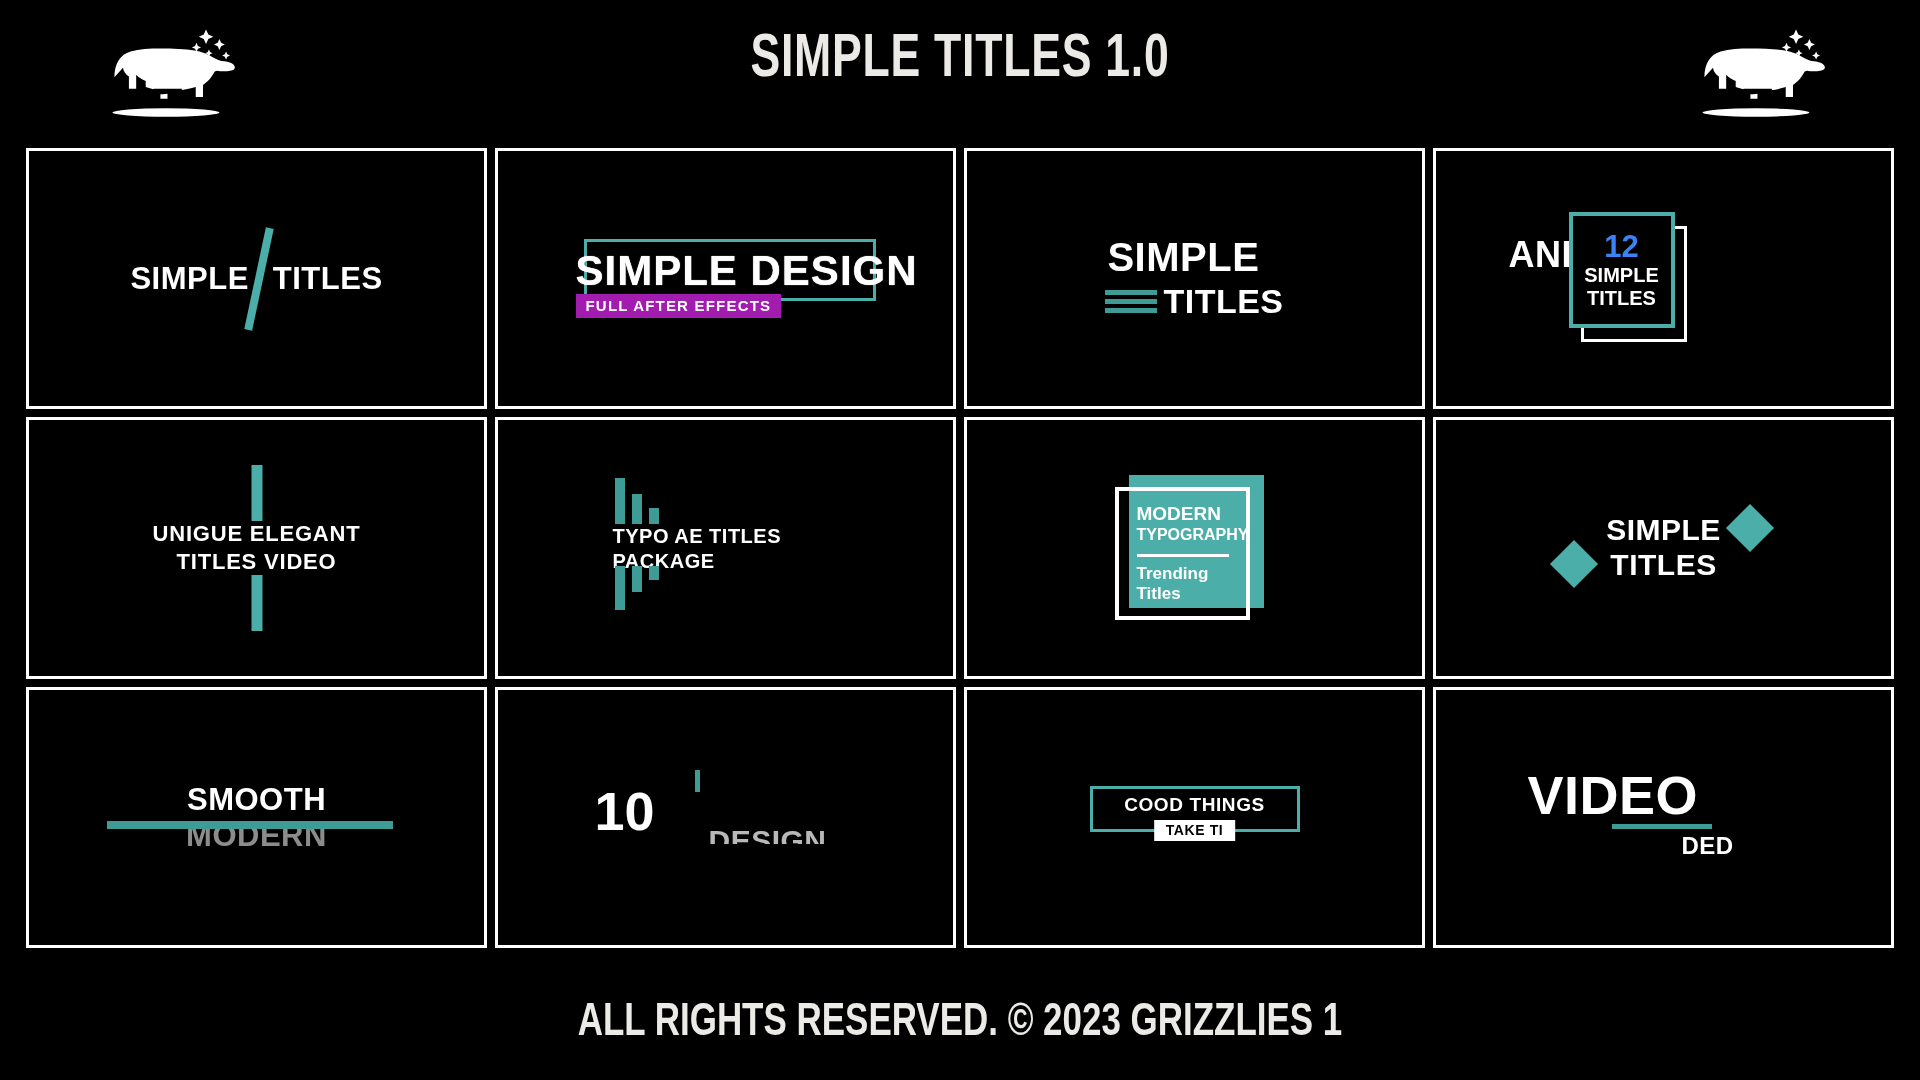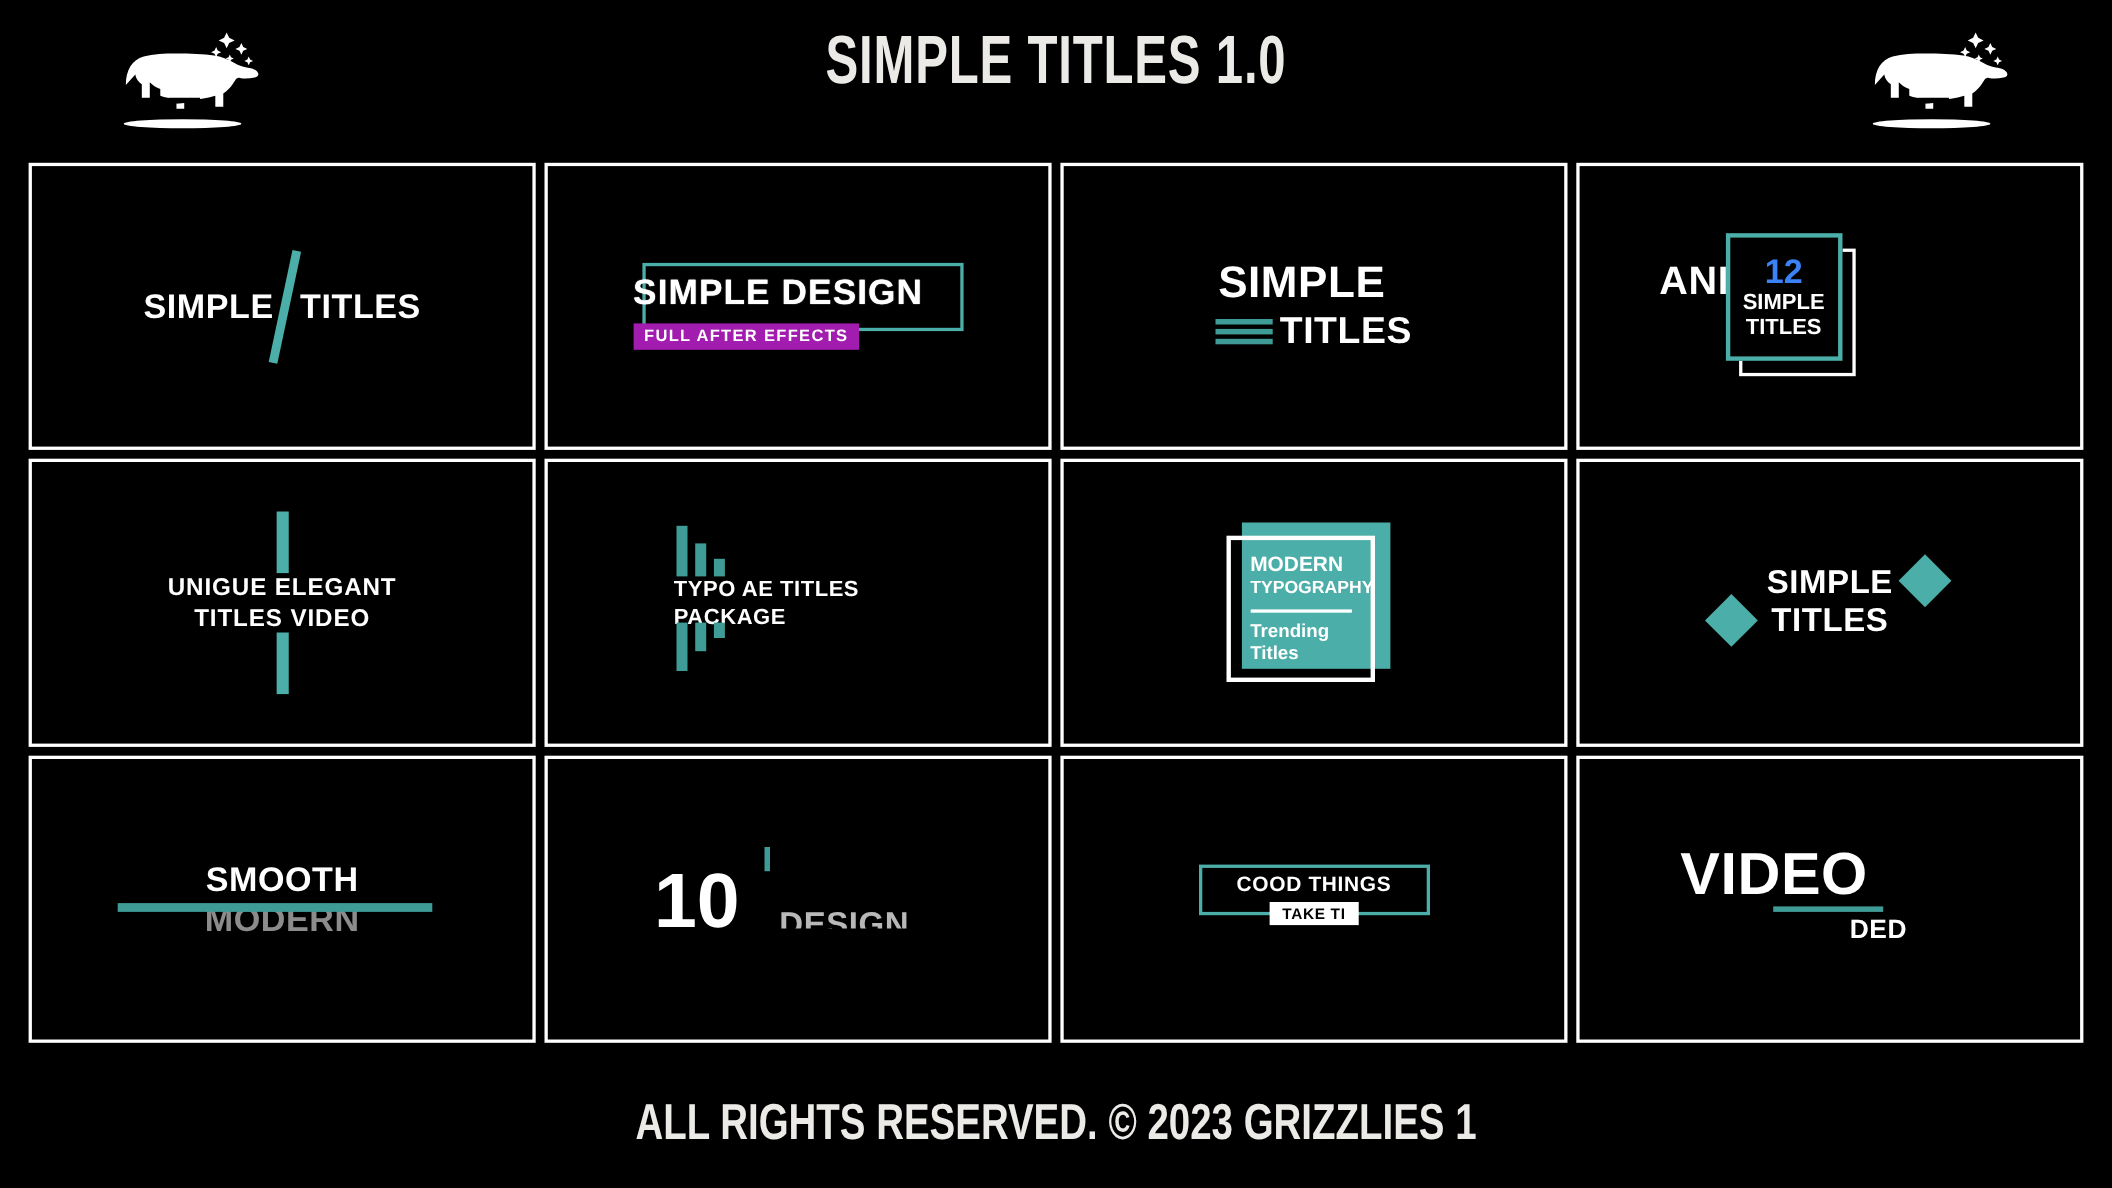--- a/index.html
+++ b/index.html
@@ -85,21 +85,21 @@
   .c1-gap { display: inline-block; width: 24px; }
 
   
   .c2-box { position: relative; width: 300px; height: 80px; }
   .c2-frame {
     position: absolute; left: 8px; top: 0; right: 0; bottom: 18px;
     border: 3px solid #4CAEA8;
   }
   .c2-title {
     position: absolute; left: 0; top: 8px;
-    color: #fff; font-weight: bold; font-size: 32px;
+    color: #fff; font-weight: bold; font-size: 42px;
     letter-spacing: 1px; white-space: nowrap;
     text-shadow: 0 0 1px #fff;
   }
   .c2-sub {
     position: absolute; left: 0; top: 55px;
     background: #a21caf; color: #ffffff;
     font-weight: bold; font-size: 15px; letter-spacing: 1.2px;
     padding: 3px 10px 4px 10px; white-space: nowrap;
   }
 
@@ -213,21 +213,21 @@
   .c9-under {
     position:absolute; left: 0; right: 0; top: 46px; text-align:center;
     color:#fff; font-weight:bold; font-size:31px; letter-spacing:0.5px;
     opacity: .55;
   }
 
   
   .c10-wrap { position: relative; width: 270px; height: 110px; }
   .c10-num {
     position:absolute; left: 4px; top: 22px;
-    color:#fff; font-weight:bold; font-size: 70px; line-height:1;
+    color:#fff; font-weight:bold; font-size: 54px; line-height:1;
   }
   .c10-word {
     position:absolute; left: 118px; top: 62px;
     color:#fff; font-weight:bold; font-size: 30px; letter-spacing: 0.5px;
     opacity: .72;
     clip-path: inset(0 0 42% 0);
   }
   .c10-tick {
     position:absolute; left: 104px; top: 8px; width: 5px; height: 22px;
     background: #3f9b96;

